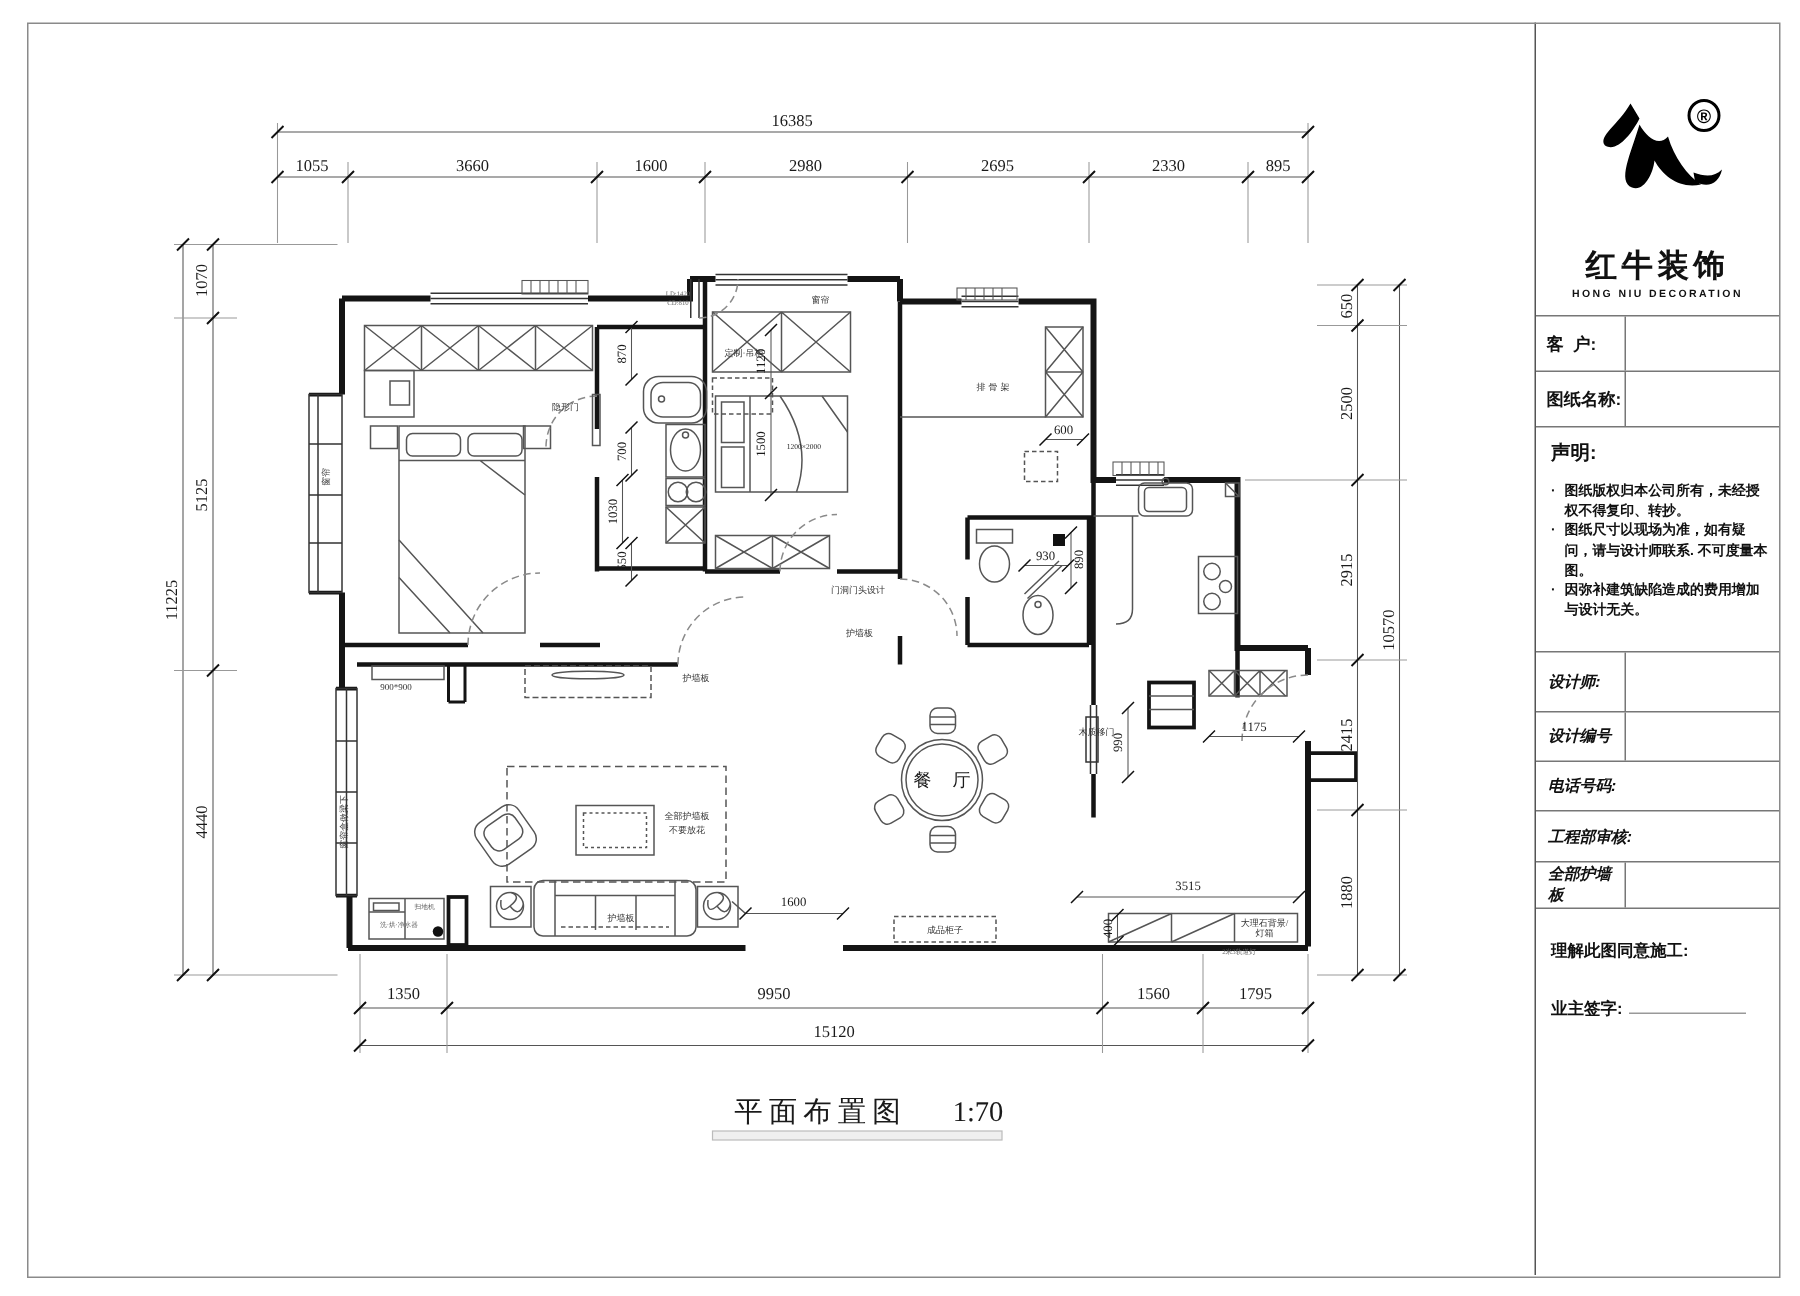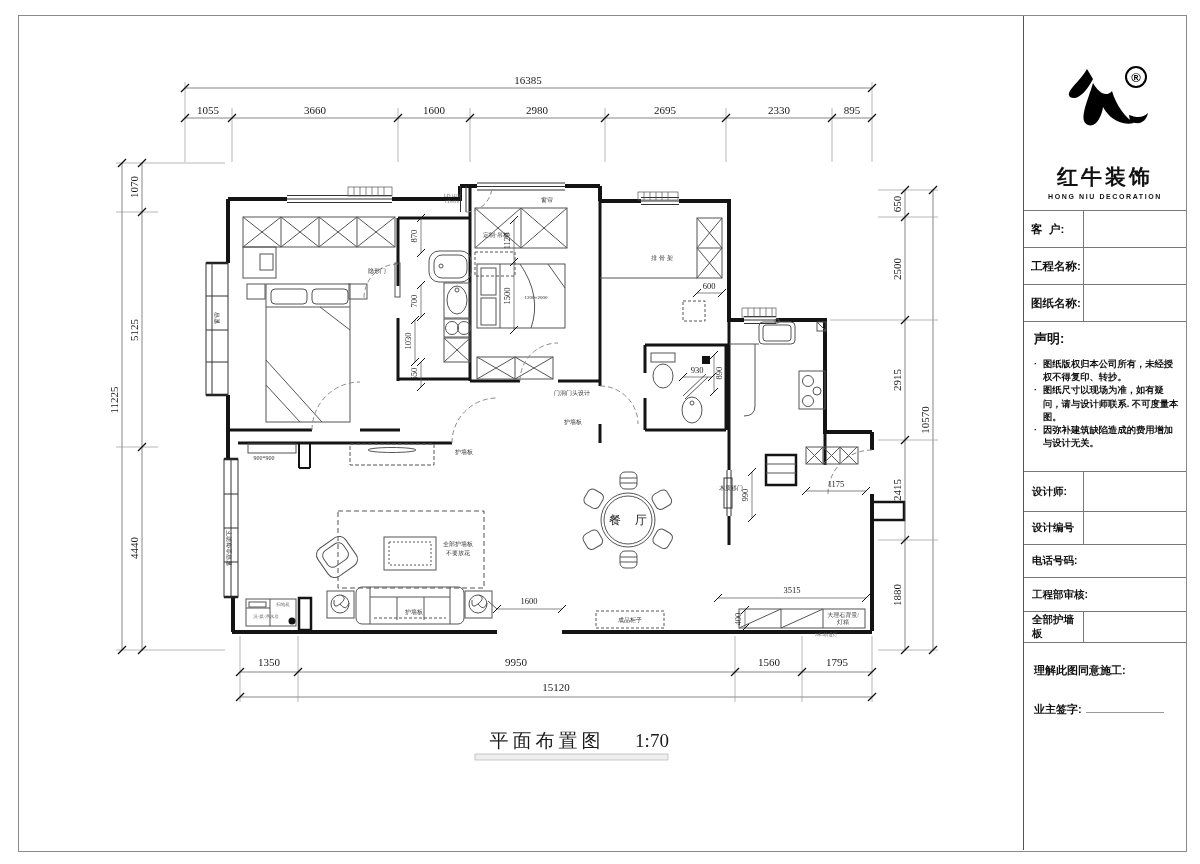--- a/index.html
+++ b/index.html
@@ -25,21 +25,21 @@
   .frow .lab{width:60px;border-right:1px solid #777;display:flex;align-items:center;
              padding-left:7px;font-size:11.5px;font-weight:700;box-sizing:border-box;white-space:pre;}
   .frow .val{flex:1;}
   .stmt{height:150px;padding:8px 6px 0 10px;box-sizing:border-box;}
   .stmt .t{font-size:13px;font-weight:800;margin-bottom:10px;}
   .stmt .li{font-size:9.3px;font-weight:600;line-height:1.42;display:flex;}
   .stmt .b{width:9px;flex:none;}
   .cont{height:70px;padding-top:8px;box-sizing:border-box;}
   .cont .cl{font-size:17px;font-weight:800;letter-spacing:4px;padding-left:12px;}
   .cont .cv{font-size:13px;font-weight:700;text-align:center;margin-top:6px;letter-spacing:1px;}
-  .srow{display:flex;align-items:stretch;}
+  .srow{display:flex;align-items:stretch;font-style:italic;}
   .srow .lab{display:flex;align-items:center;padding-left:8px;font-size:10.5px;font-weight:700;box-sizing:border-box;}
   .srow .lab.w{width:60px;border-right:1px solid #777;}
   .h40{height:40px}.h32{height:32px}.h33{height:33px}.h34{height:34px}.h31{height:31px}
   .foot{flex:1;padding:20px 8px 0 10px;box-sizing:border-box;border-bottom:none !important;}
   .foot .l1{font-size:11px;font-weight:700;margin-bottom:24px;}
   .foot .l2{font-size:11px;font-weight:700;}
   .sigline{display:inline-block;width:78px;border-bottom:1px solid #999;height:10px;margin-left:4px;}
 </style>
 </head>
 <body>
@@ -304,24 +304,20 @@
       <text x="79" y="19" text-anchor="middle" font-size="13" font-weight="bold" font-family="Liberation Sans,sans-serif">®</text>
     </svg>
     <div class="brandcn">红牛装饰</div>
     <div class="branden">HONG NIU DECORATION</div>
   </div>
   <div class="sec frow">
     <div class="lab">客  户:</div>
     <div class="val"></div>
   </div>
   <div class="sec frow">
-    <div class="lab">工程名称:</div>
-    <div class="val"></div>
-  </div>
-  <div class="sec frow">
     <div class="lab">图纸名称:</div>
     <div class="val"></div>
   </div>
   <div class="sec stmt">
     <div class="t">声明:</div>
     <div class="li">
           <span class="b">·</span>
           <span>图纸版权归本公司所有，未经授权不得复印、转抄。</span>
         </div>
     <div class="li">

